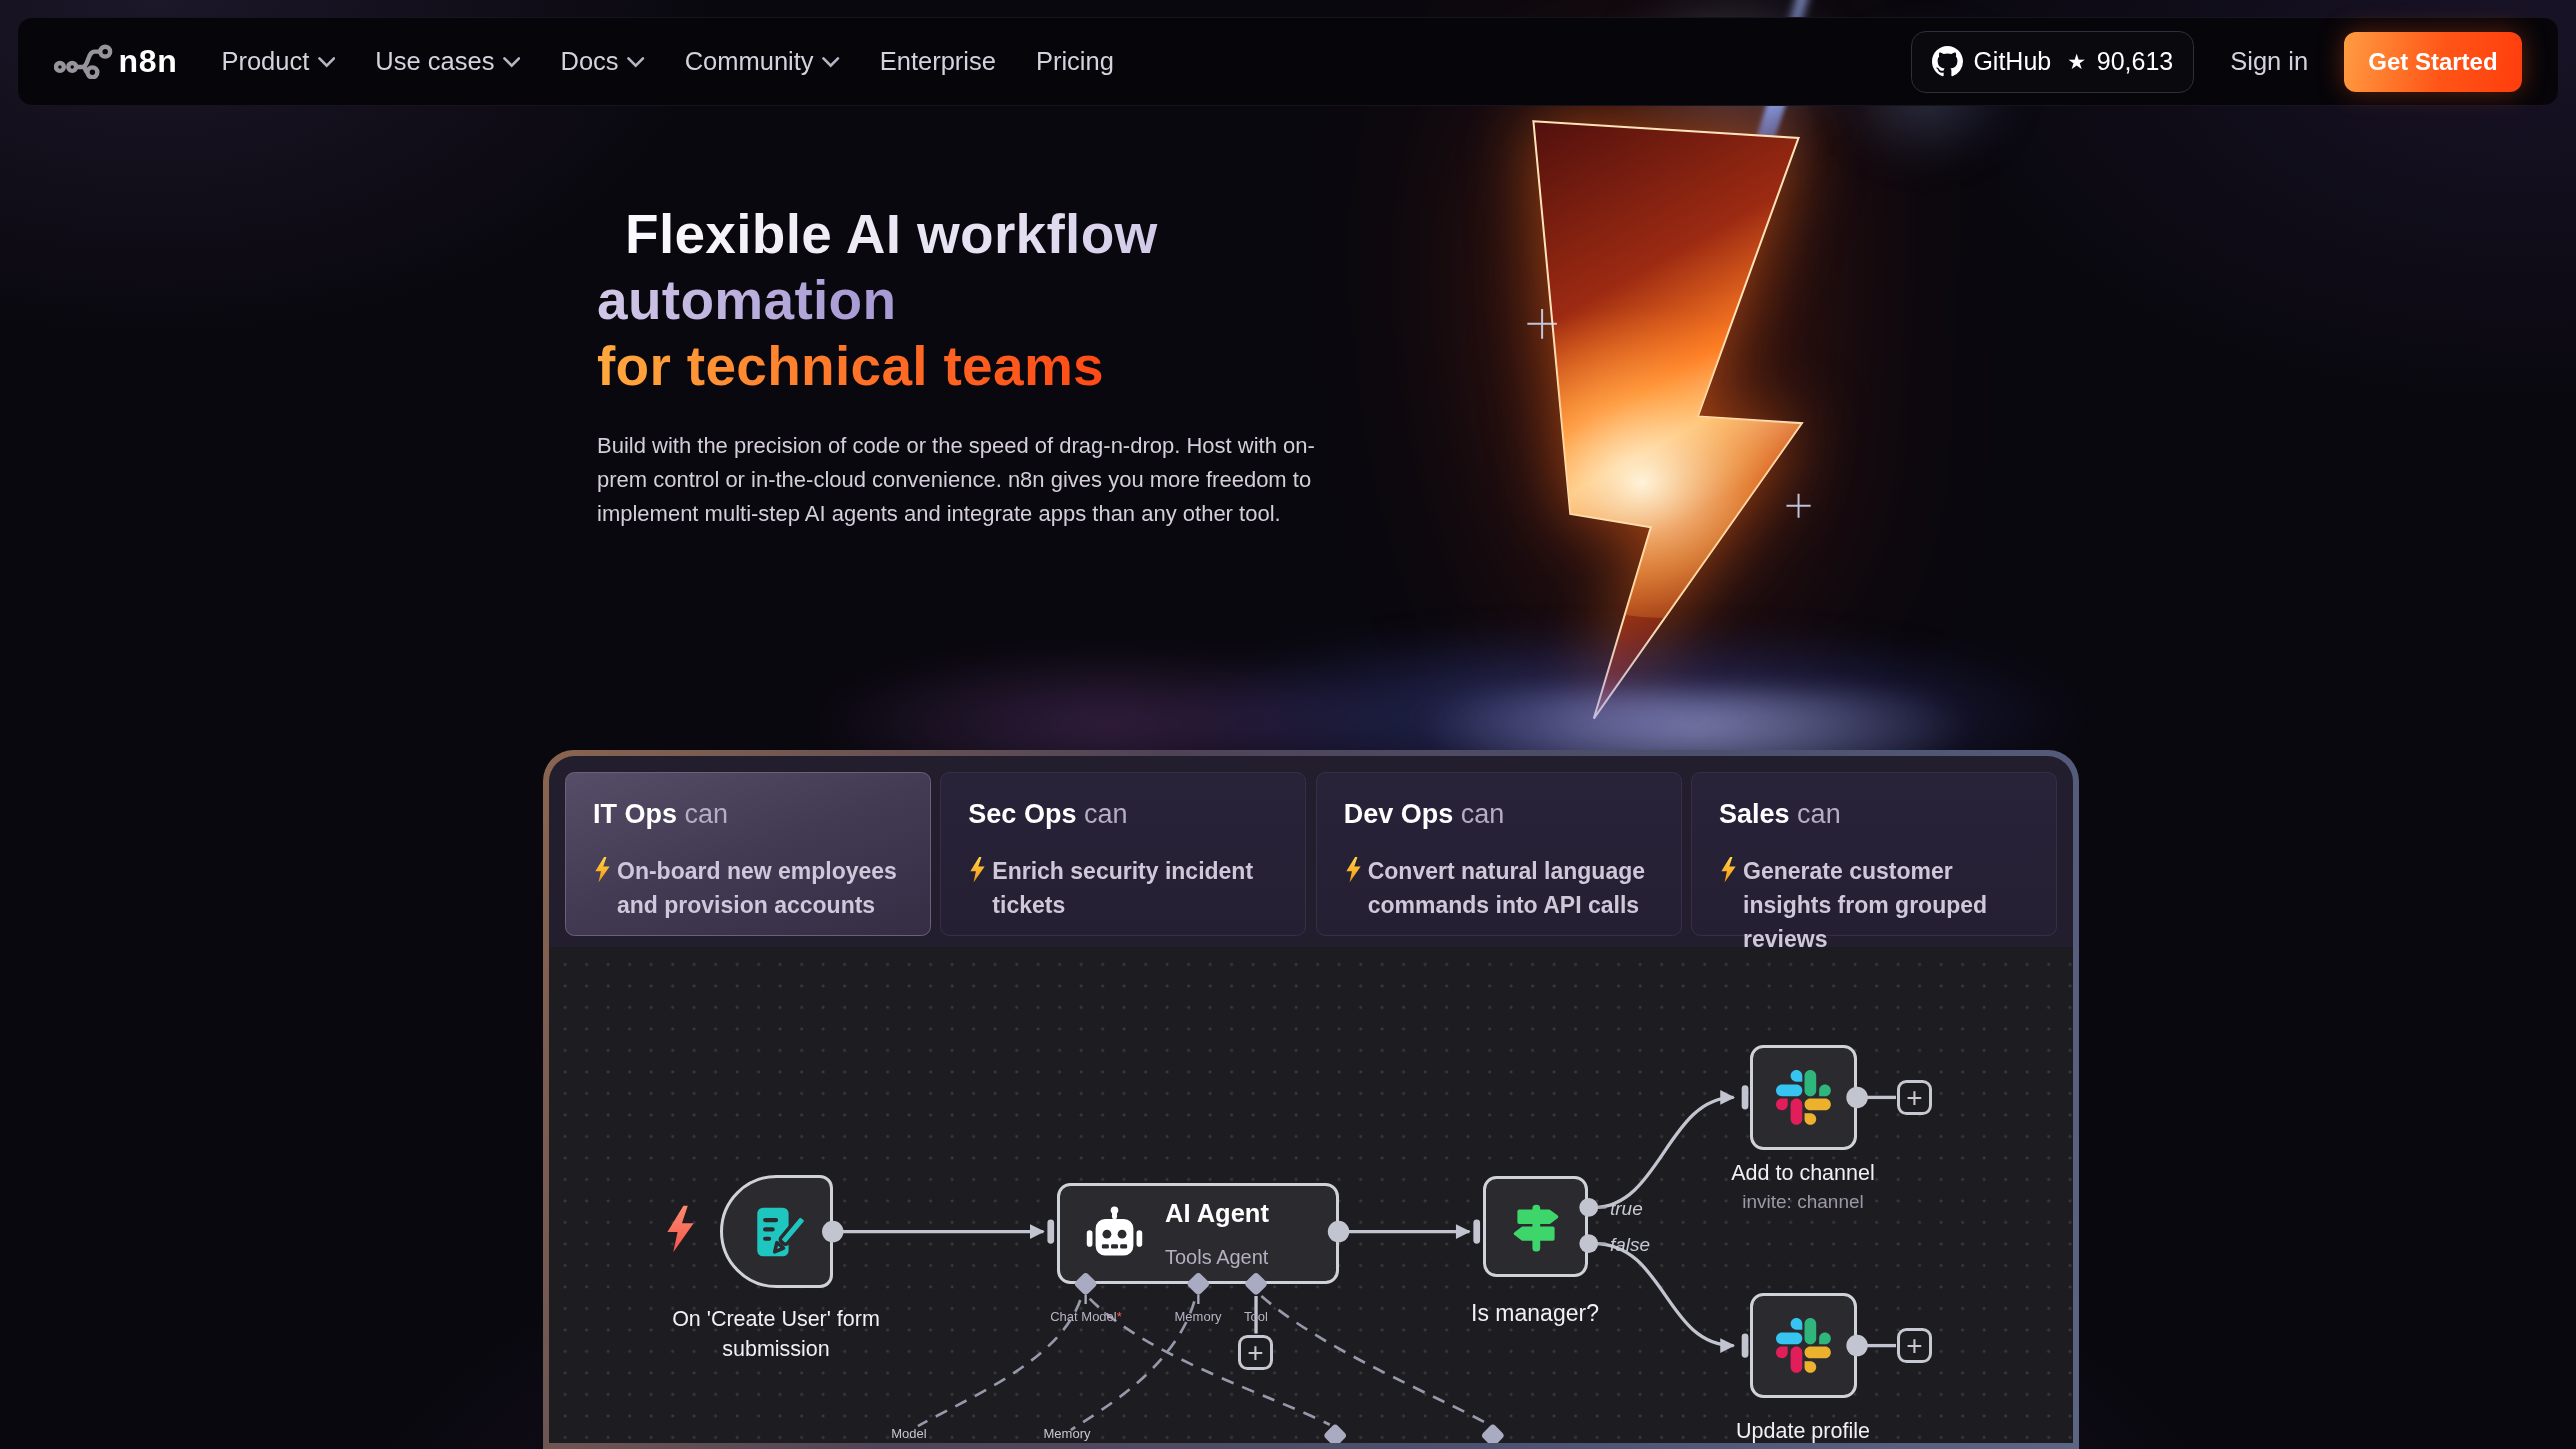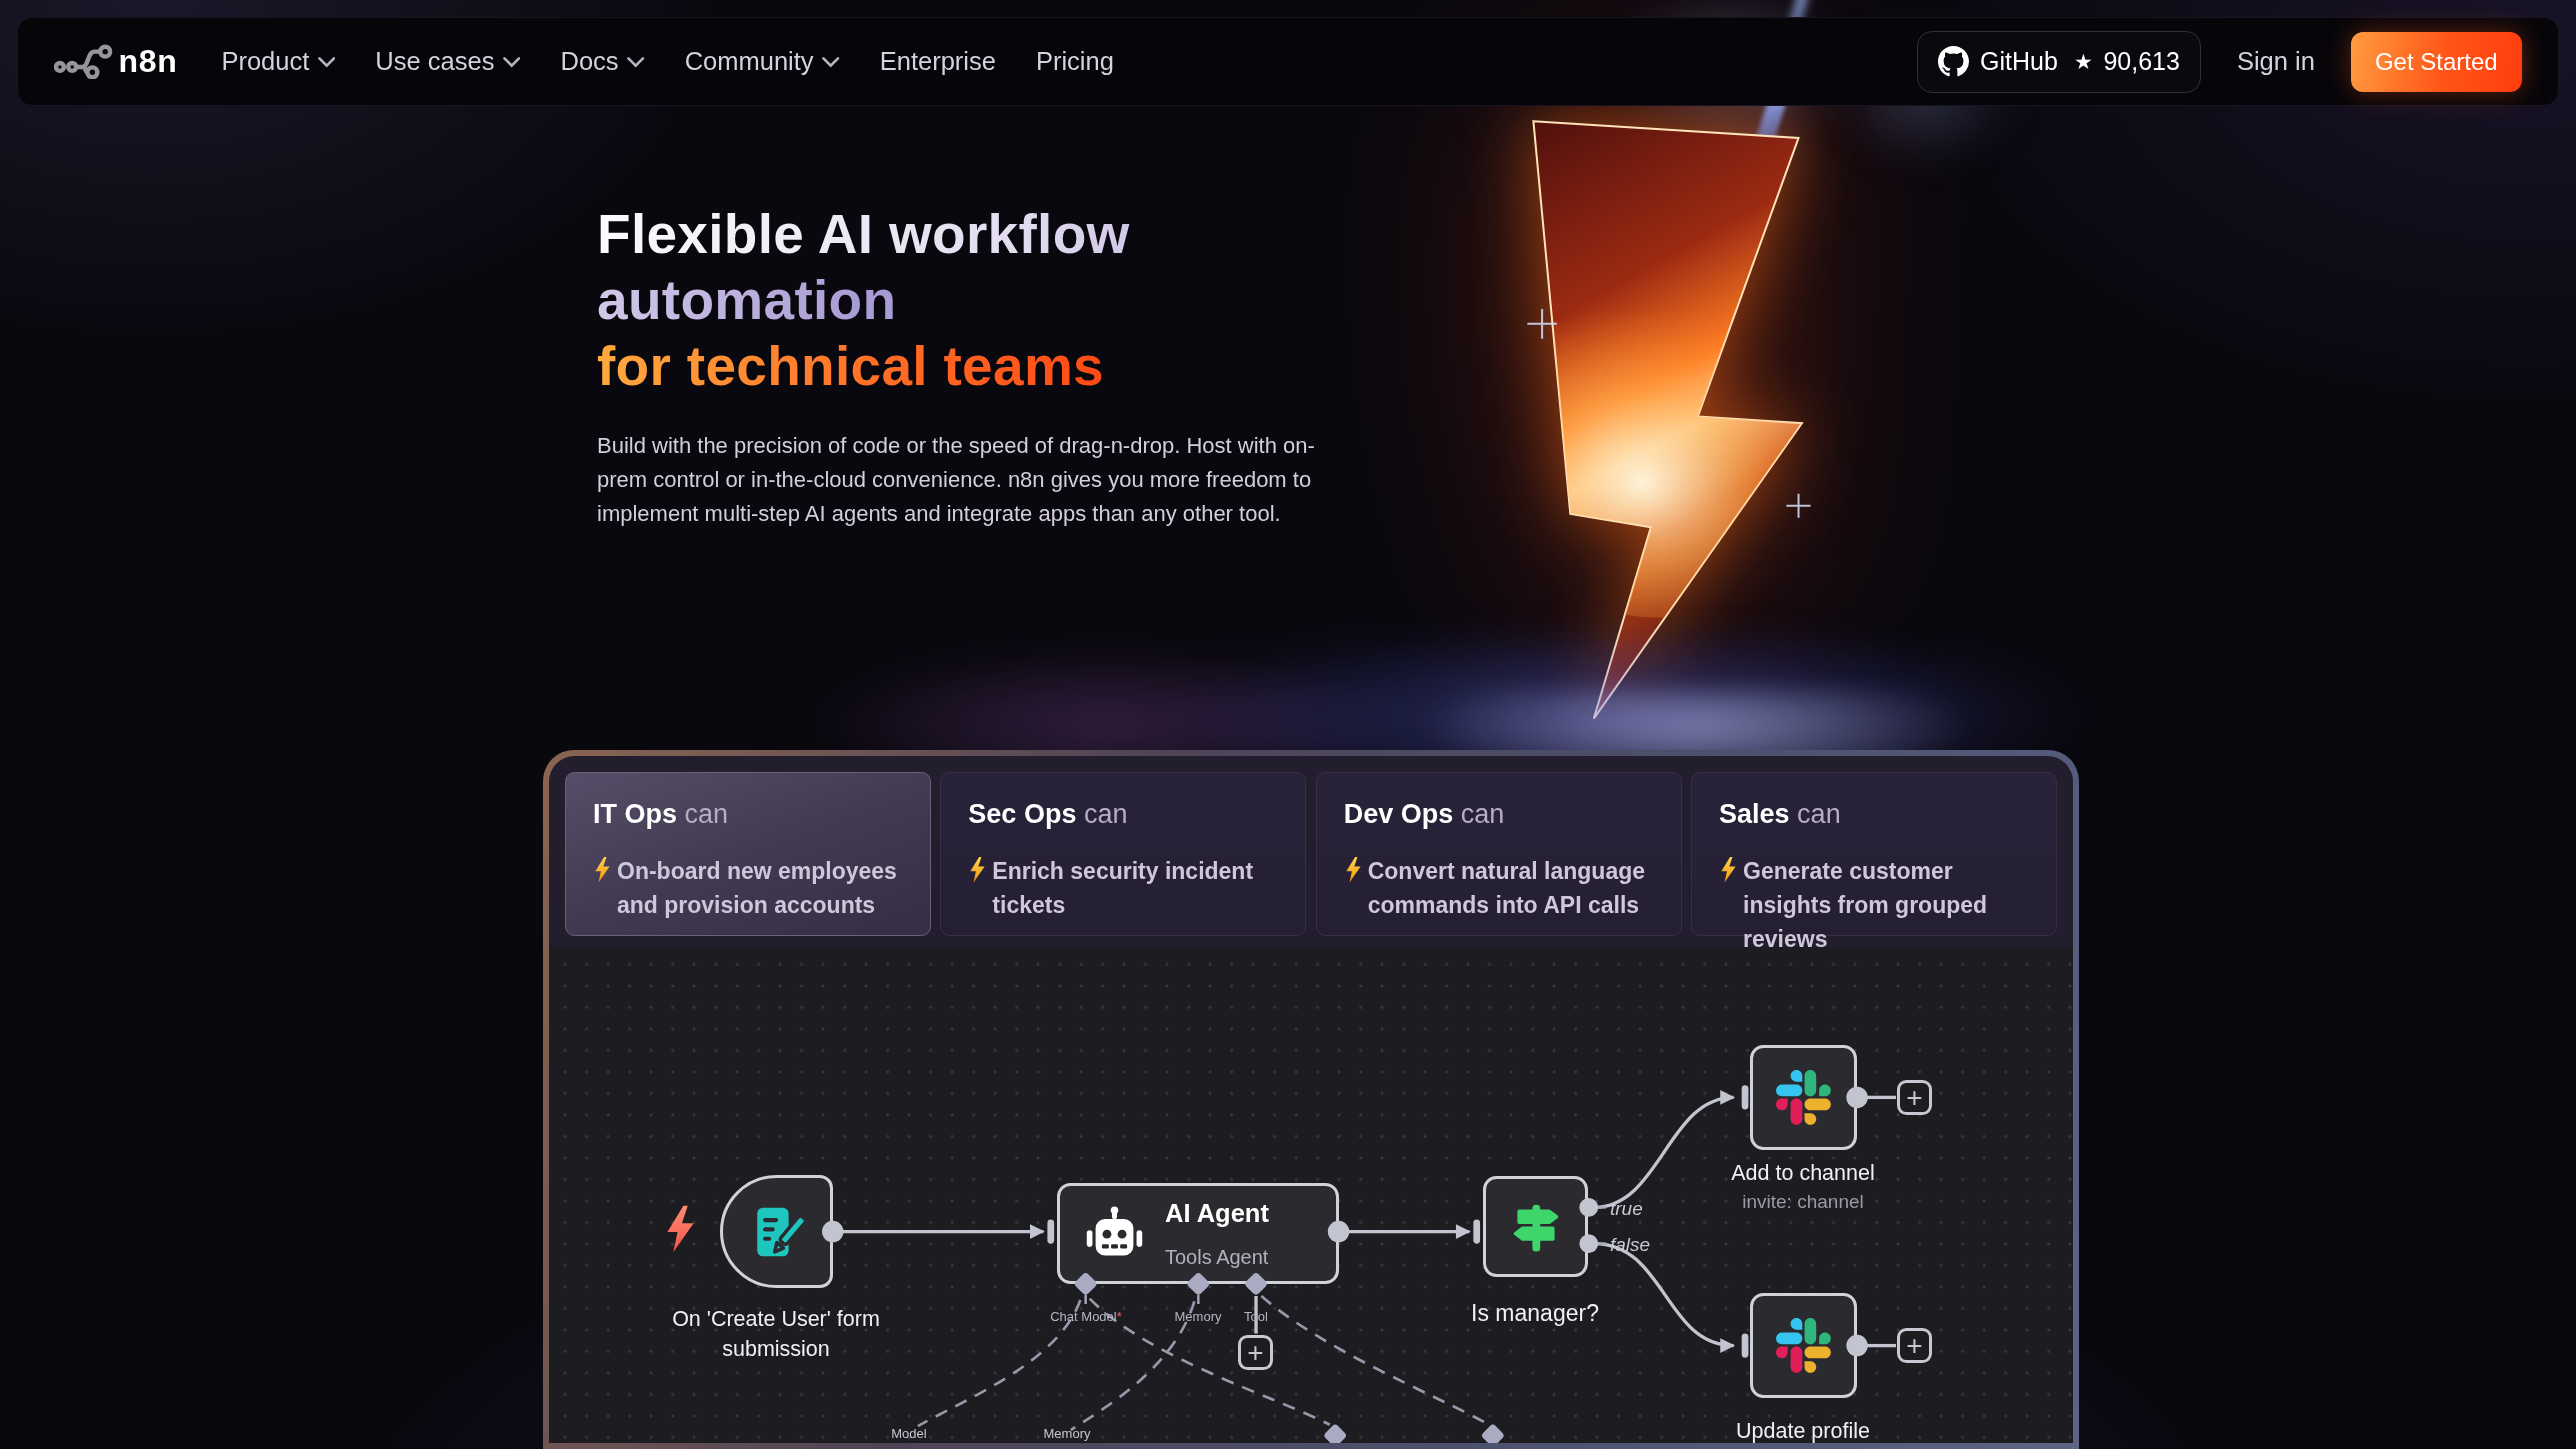--- a/index.html
+++ b/index.html
@@ -21,27 +21,27 @@
   .logo-text{font-size:32px;font-weight:700;color:#ffffff;letter-spacing:0.7px;}
   .menu{display:flex;gap:40px;}
   .menu-item{display:flex;align-items:center;gap:8.7px;font-size:25.5px;color:#d6d1de;}
   .nav-right{display:flex;align-items:center;}
   .gh-pill{display:flex;align-items:center;gap:10.7px;height:60px;padding:0 20px;
     border:1.3px solid #322e3c;border-radius:14.8px;background:#0a090e;color:#fff;font-size:25px;}
   .gh-star{font-size:21px;margin-left:5.4px;}
   .signin{font-size:25.5px;color:#d6d1de;margin:0 36px;}
   .cta-small{height:60px;padding:0 24px;border-radius:12px;display:flex;align-items:center;
     background:linear-gradient(100deg,#ff9c41 0%,#ff5517 55%,#ff3d0d 100%);
-    color:#fff;font-size:24px;font-weight:400;box-shadow:0 0 27px rgba(255,90,25,.35);}
+    color:#fff;font-size:24px;font-weight:700;box-shadow:0 0 27px rgba(255,90,25,.35);}
 
   
   .hero{position:absolute;left:597px;top:201px;width:765px;z-index:8;}
   .hero h1{margin:0;font-size:55px;line-height:66px;font-weight:600;letter-spacing:0.3px;}
   .h-line1{background:linear-gradient(90deg,#fbfafc 0%,#e3ddf0 50%,#a99bd4 96%);
-    -webkit-background-clip:text;background-clip:text;color:transparent;}
+    -webkit-background-clip:text;background-clip:text;color:transparent;margin-left:28px;}
   .h-line2{background:linear-gradient(90deg,#ffa93e 0%,#ff6a24 60%,#ff4a15 100%);
     -webkit-background-clip:text;background-clip:text;color:transparent;}
   .hero p{margin:29.5px 0 0;width:728px;font-size:22px;line-height:34px;color:#d4cedb;}
   .cta-row{display:flex;gap:25.5px;margin-top:44px;}
   .btn-primary{height:62px;padding:0 31px;border-radius:10.7px;display:flex;align-items:center;
     background:linear-gradient(100deg,#ffa13c 0%,#ff5517 60%,#ff3f10 100%);
     color:#fff;font-size:24px;font-weight:600;box-shadow:0 0 31px rgba(255,90,25,.3);}
   .btn-secondary{height:62px;padding:0 29.5px;border-radius:10.7px;display:flex;align-items:center;
     border:1.3px solid #49434f;background:rgba(16,13,22,.65);color:#fff;font-size:24px;}
 

